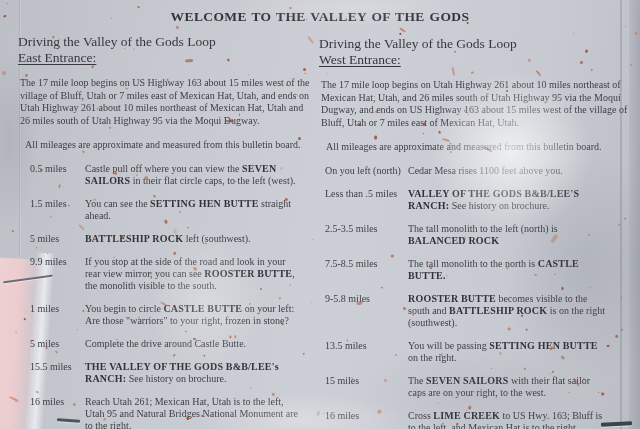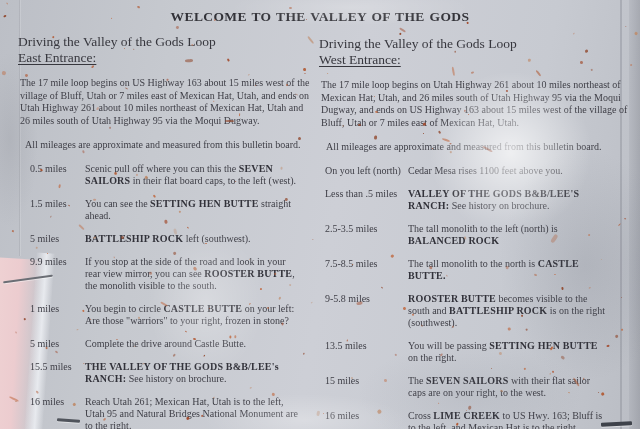--- a/index.html
+++ b/index.html
@@ -79,21 +79,21 @@
   <div class="title">WELCOME TO THE VALLEY OF THE GODS</div>
 
   <div class="col col-east">
     <h2>Driving the Valley of the Gods Loop</h2>
     <h2 class="entrance">East Entrance:</h2>
     <p class="intro">The 17 mile loop begins on US Highway 163 about 15 miles west of the village of Bluff, Utah or 7 miles east of Mexican Hat, Utah, and ends on Utah Highway 261 about 10 miles northeast of Mexican Hat, Utah and 26 miles south of Utah Highway 95 via the Moqui Dugway.</p>
     <p class="note">All mileages are approximate and measured from this bulletin board.</p>
     <div class="rows">
         <div class="row">
           <span class="dist">0.5 miles</span>
-          <span class="desc"><span>Scenic pull off where you can this the </span><b>SEVEN SAILORS</b><span> in their flat board caps, to the left (west).</span></span>
+          <span class="desc"><span>Castle pull off where you can view the </span><b>SEVEN SAILORS</b><span> in their flat circle caps, to the left (west).</span></span>
         </div>
         <div class="row">
           <span class="dist">1.5 miles</span>
           <span class="desc"><span>You can see the </span><b>SETTING HEN BUTTE</b><span> straight ahead.</span></span>
         </div>
         <div class="row">
           <span class="dist">5 miles</span>
           <span class="desc"><b>BATTLESHIP ROCK</b><span> left (southwest).</span></span>
         </div>
         <div class="row">

